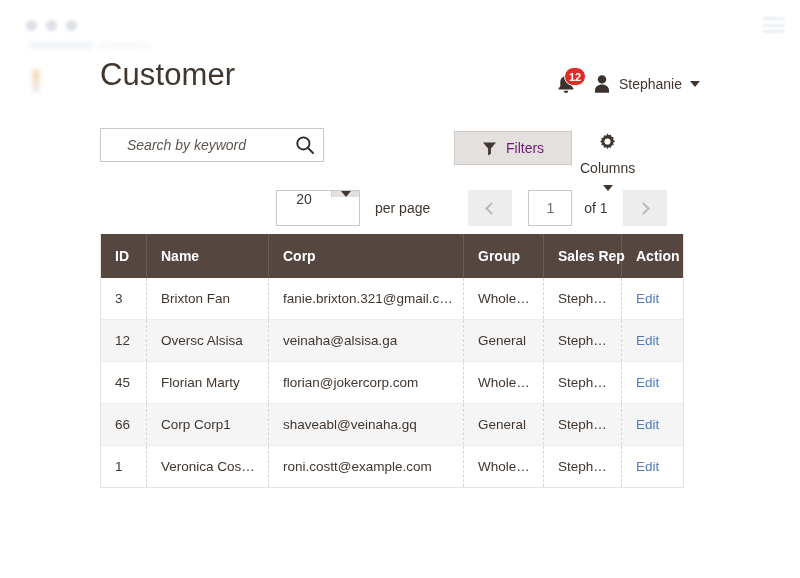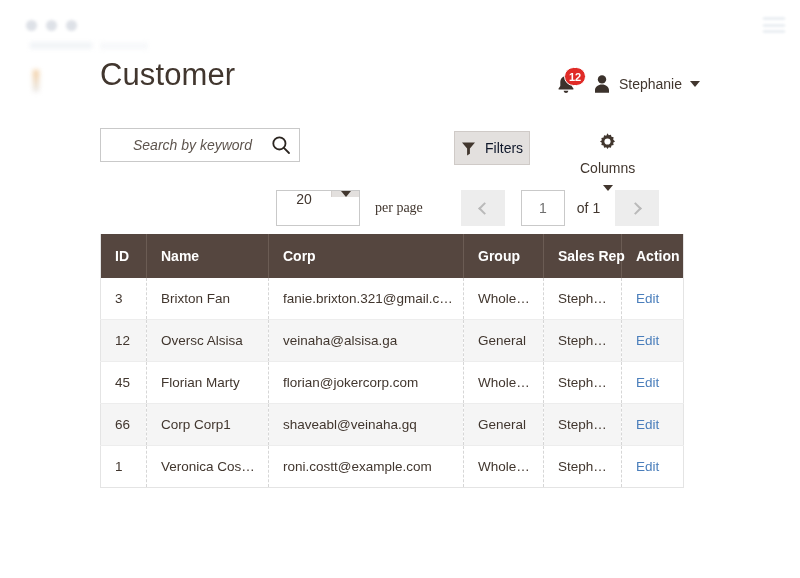--- a/index.html
+++ b/index.html
@@ -119,46 +119,46 @@
 
   
   .toolbar {
     position: absolute;
     left: 100px; top: 128px;
     width: 583px; height: 34px;
   }
   .search-box {
     position: absolute;
     left: 0; top: 0;
-    width: 200px; height: 34px;
+    width: 224px; height: 34px;
     border: 1px solid #c9c9c9;
     background: #ffffff;
     display: flex; align-items: center;
-    padding: 0 8px 0 30px;
+    padding: 0 8px 0 24px;
   }
   .search-box input {
     flex: 1;
     border: none; outline: none;
     font-family: "Liberation Sans", sans-serif;
     font-size: 14px;
     font-style: italic;
     color: #41362e;
     background: transparent;
     width: 100%;
   }
   .search-box input::placeholder { color: #41362e; opacity: .85; font-style: italic; }
   .btn-filters {
     position: absolute;
     left: 354px; top: 3px;
     height: 34px;
-    padding: 0 6px;
+    padding: 0 27px;
     background: #e3e0de;
     border: 1px solid #cfcac7;
     display: flex; align-items: center; gap: 9px;
-    font-size: 14px; color: #0f172a;
+    font-size: 14px; color: #701a75;
     cursor: pointer;
   }
   .columns-ctl {
     position: absolute;
     left: 480px; top: 4px;
     height: 30px;
     display: flex; align-items: center; gap: 9px;
     font-size: 14px; color: #41362e;
     cursor: pointer;
     flex-direction: column;
@@ -190,21 +190,21 @@
     display: flex; align-items: center; justify-content: center;
   }
   .caret-sm {
     width: 0; height: 0;
     border-left: 5px solid transparent;
     border-right: 5px solid transparent;
     border-top: 6px solid #41362e;
   }
   .perpage-label {
     margin-left: 15px;
-    font-size: 14px; color: #41362e; font-family: Liberation Serif, serif;
+    font-size: 14px; color: #41362e;
   }
   .pg-arrow {
     width: 44px; height: 36px;
     background: #ededed;
     display: flex; align-items: center; justify-content: center;
     cursor: pointer;
   }
   .pg-arrow.prev { margin-left: 38px; }
   .pg-arrow.next { margin-left: 15px; }
   .chev {

